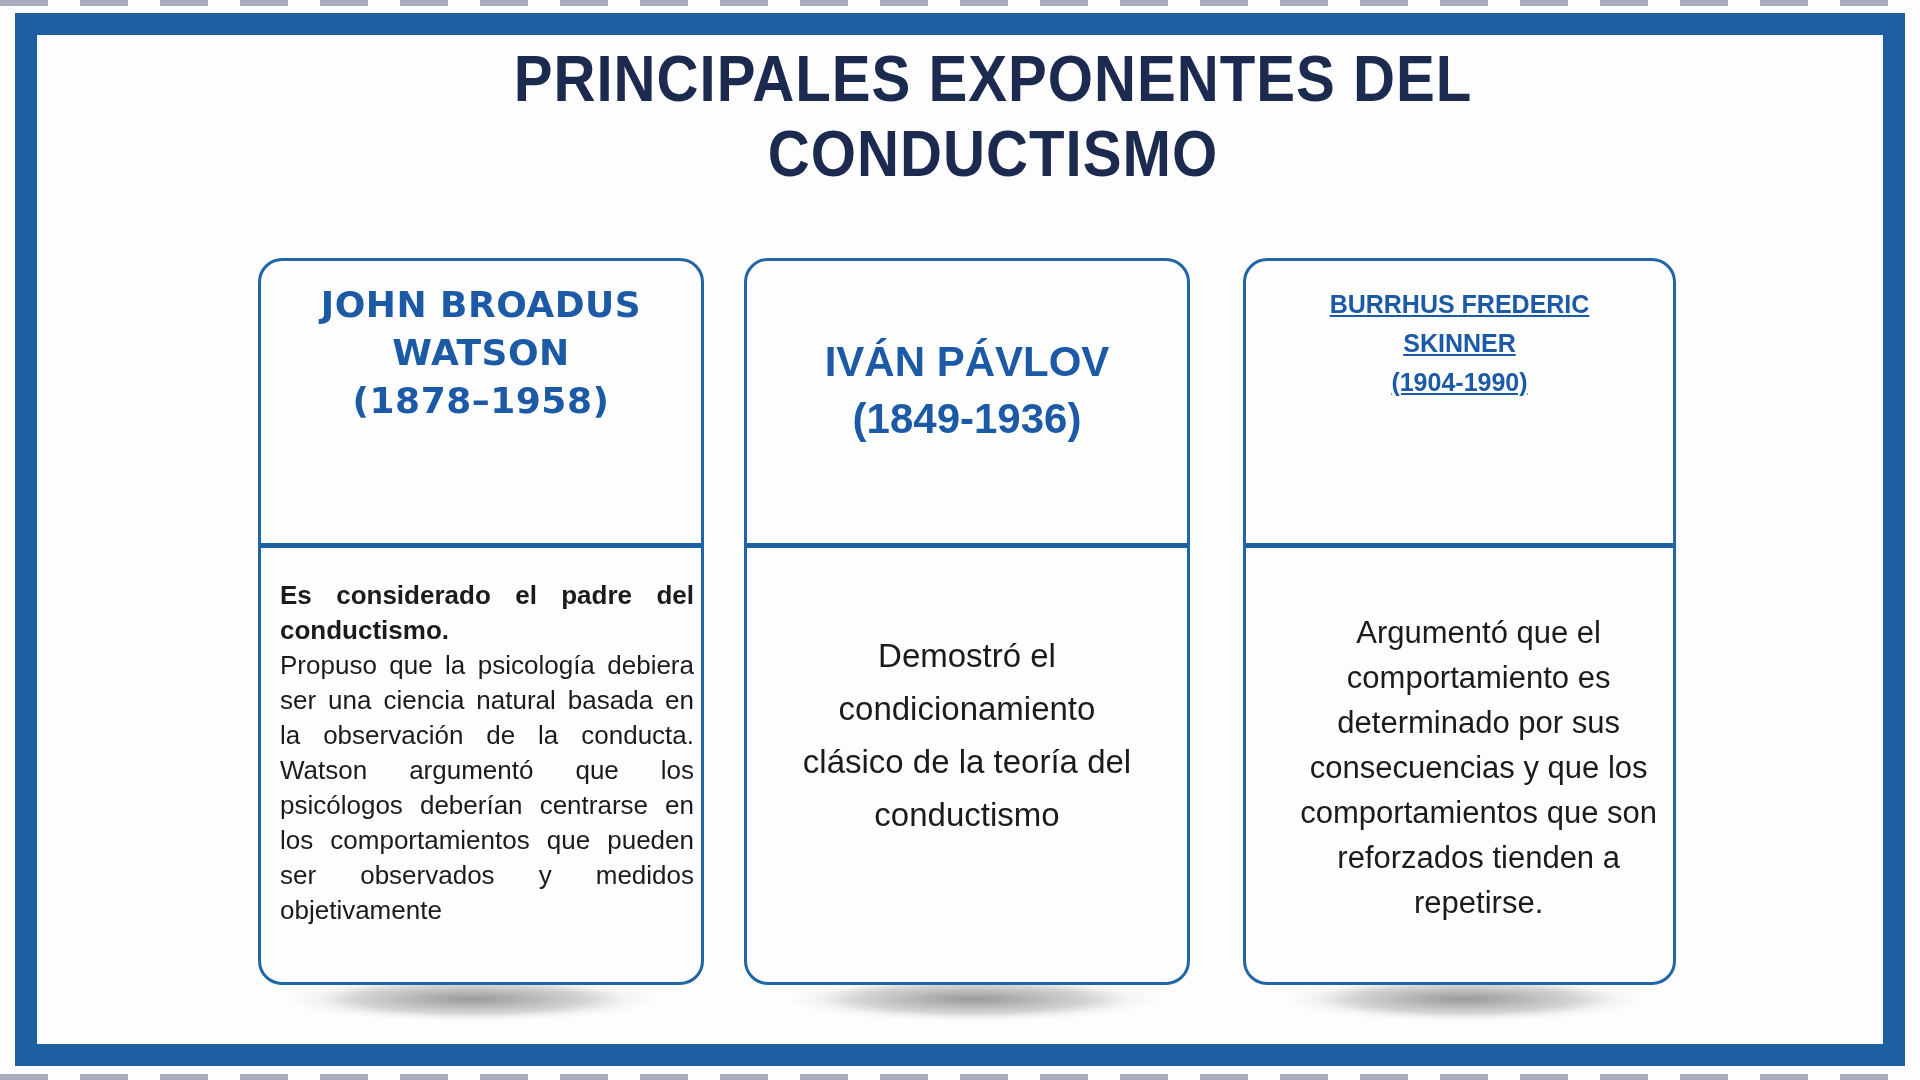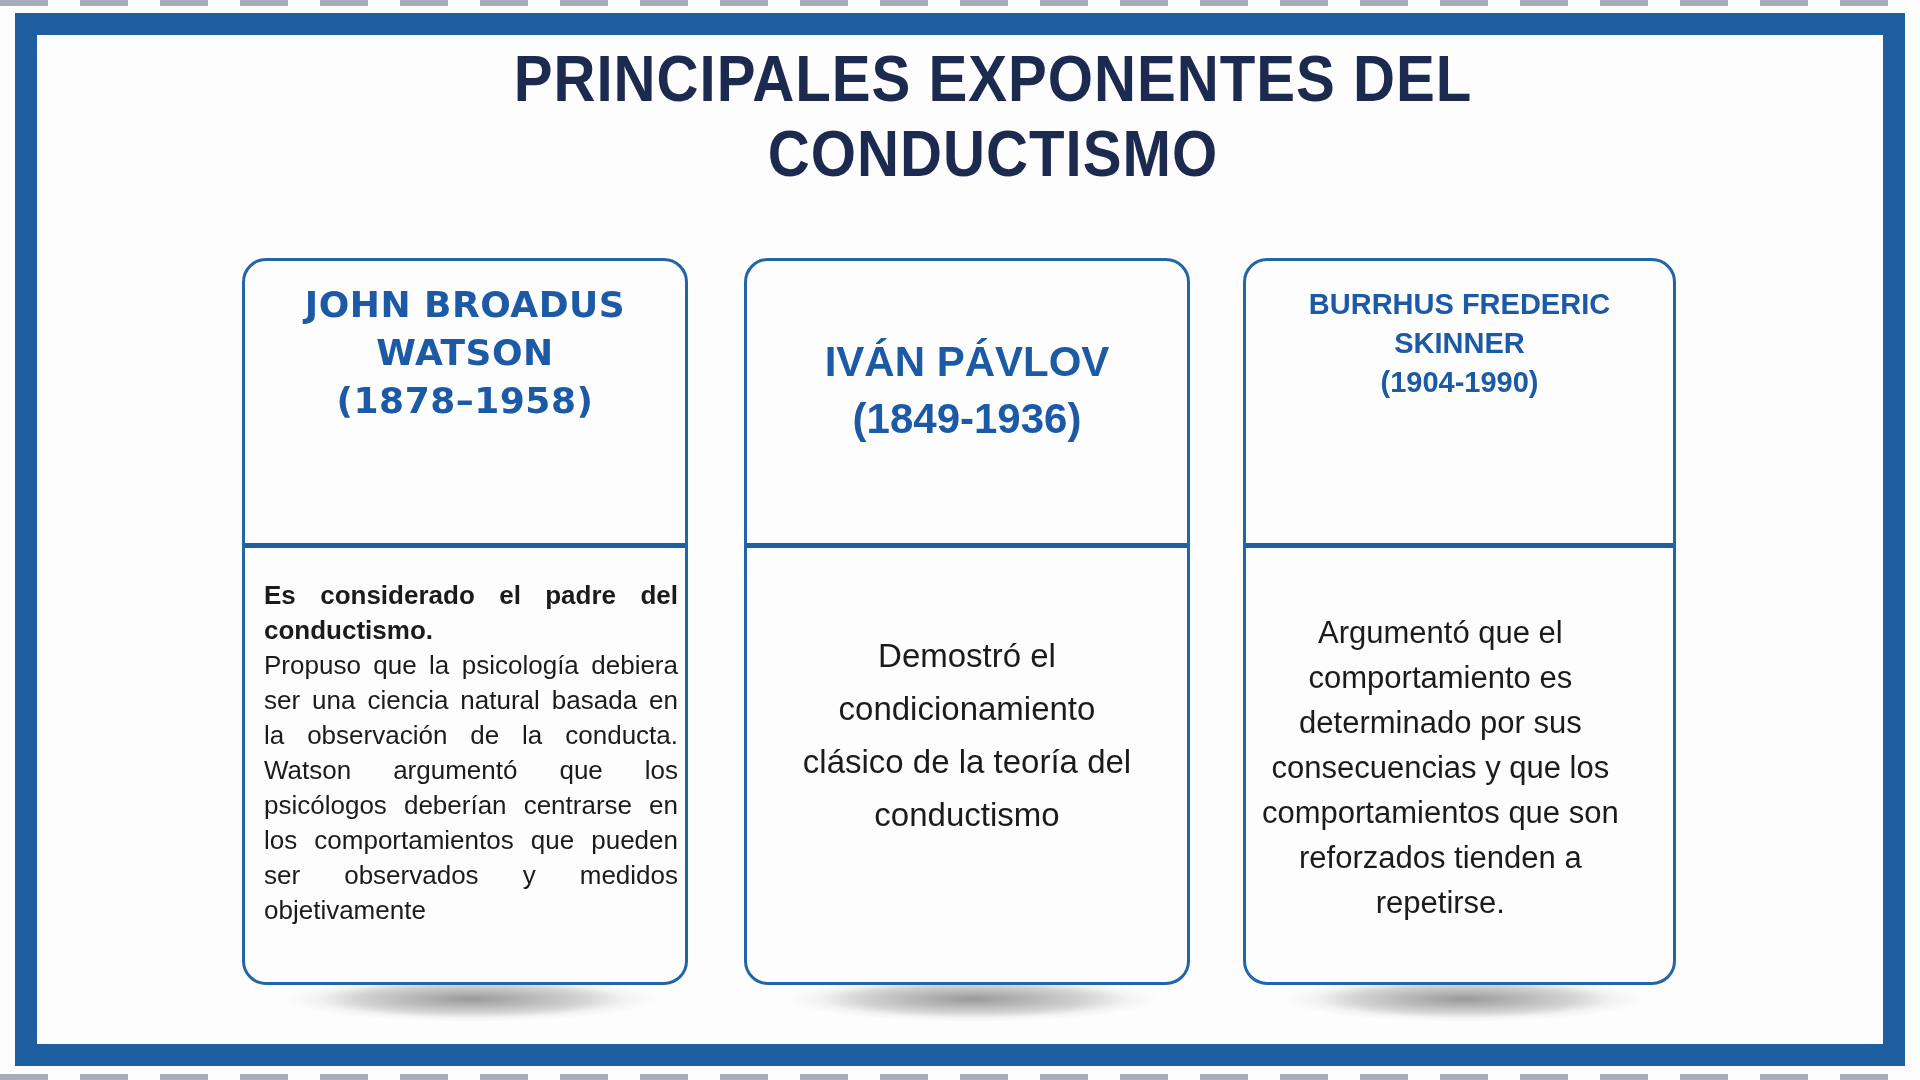--- a/index.html
+++ b/index.html
@@ -33,54 +33,54 @@
     font-size:60px;line-height:69px;font-weight:bold;letter-spacing:1px;
     white-space:pre-line;
     transform:scale(.97,1.08);transform-origin:50% 0;
   }
   .card{
     position:absolute;top:258px;height:727px;box-sizing:border-box;
     border:3px solid var(--card-border);border-radius:24px;
     background:var(--bg);z-index:2;
     display:flex;flex-direction:column;
   }
-  .card.watson{left:242px;width:446px;}
+  .card.watson{left:258px;width:446px;}
   .card.pavlov{left:744px;width:446px;}
   .card.skinner{left:1243px;width:433px;}
 
   .card-header{
     height:287px;box-sizing:border-box;
     border-bottom:5px solid var(--frame-blue);
     display:flex;flex-direction:column;align-items:center;
   }
   .card-name{
     margin:0;color:var(--header-blue);font-weight:bold;text-align:center;
     white-space:pre-line;
   }
   .watson .card-header{justify-content:flex-start;padding-top:20px;}
   .watson .card-name{font-family:"DejaVu Sans", sans-serif;font-size:36px;line-height:48px;letter-spacing:.5px;}
   .pavlov .card-header{justify-content:center;padding-bottom:24px;}
   .pavlov .card-name{font-size:42px;line-height:57px;}
   .skinner .card-header{justify-content:flex-start;padding-top:24px;}
-  .skinner .card-name{font-size:29px;line-height:39px;}
+  .skinner .card-name{font-size:25px;line-height:39px;text-decoration:underline;}
 
   .card-body{flex:1;box-sizing:border-box;color:var(--body-ink);}
   .watson .card-body{
     padding:30px 7px 20px 19px;
     font-size:26px;line-height:35px;text-align:justify;
   }
   .watson .card-body p{margin:0;}
   .watson .card-body .lead{font-weight:bold;}
   .pavlov .card-body{
     display:flex;align-items:center;justify-content:center;
     padding:0 24px 60px 24px;
     font-size:33px;line-height:53px;text-align:center;white-space:pre-line;
   }
   .skinner .card-body{
-    display:flex;align-items:center;justify-content:flex-start;
+    display:flex;align-items:center;justify-content:flex-end;
     padding:0 16px 28px 16px;
     font-size:31px;line-height:45px;text-align:center;white-space:pre-line;margin-top:32px;
   }
 
   .shadow{
     position:absolute;top:977px;height:58px;z-index:1;
     background:radial-gradient(ellipse 50% 50% at 50% 38%,
       rgba(72,72,72,.55) 0%,
       rgba(118,118,118,.3) 48%,
       rgba(170,170,170,.12) 64%,

